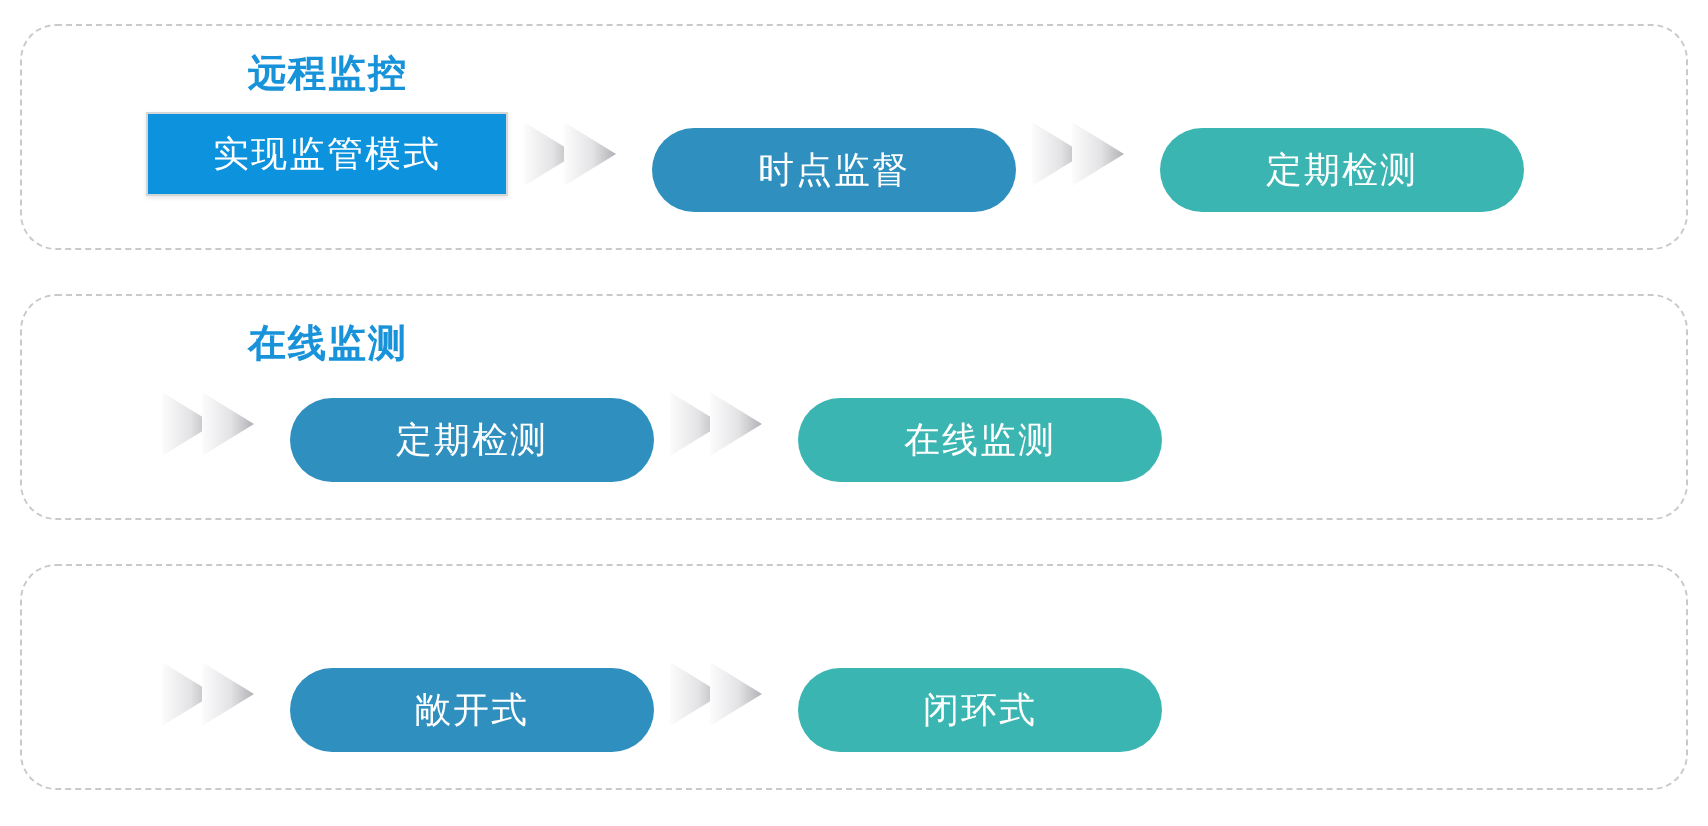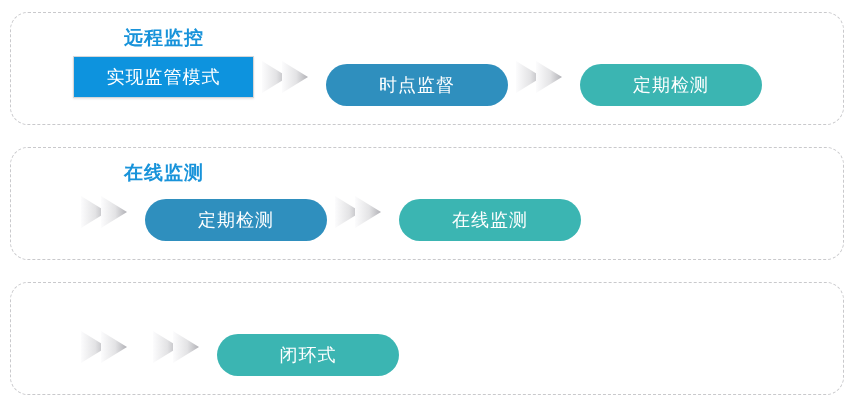--- a/index.html
+++ b/index.html
@@ -180,20 +180,21 @@
     <div class="steps">
 
 
       <div class="arrow">
         <svg width="72" height="48" viewBox="0 0 72 48">
           <polygon points="8,8 34,24 8,40" fill="url(#chevGrad)"></polygon>
           <polygon points="28,8 54,24 28,40" fill="url(#chevGrad)"></polygon>
         </svg>
       </div>
 
+      <div class="step-pill blue">敞开式</div>
 
       <div class="arrow">
         <svg width="72" height="48" viewBox="0 0 72 48">
           <polygon points="8,8 34,24 8,40" fill="url(#chevGrad)"></polygon>
           <polygon points="28,8 54,24 28,40" fill="url(#chevGrad)"></polygon>
         </svg>
       </div>
 
       <div class="step-pill teal">闭环式</div>
     </div>

